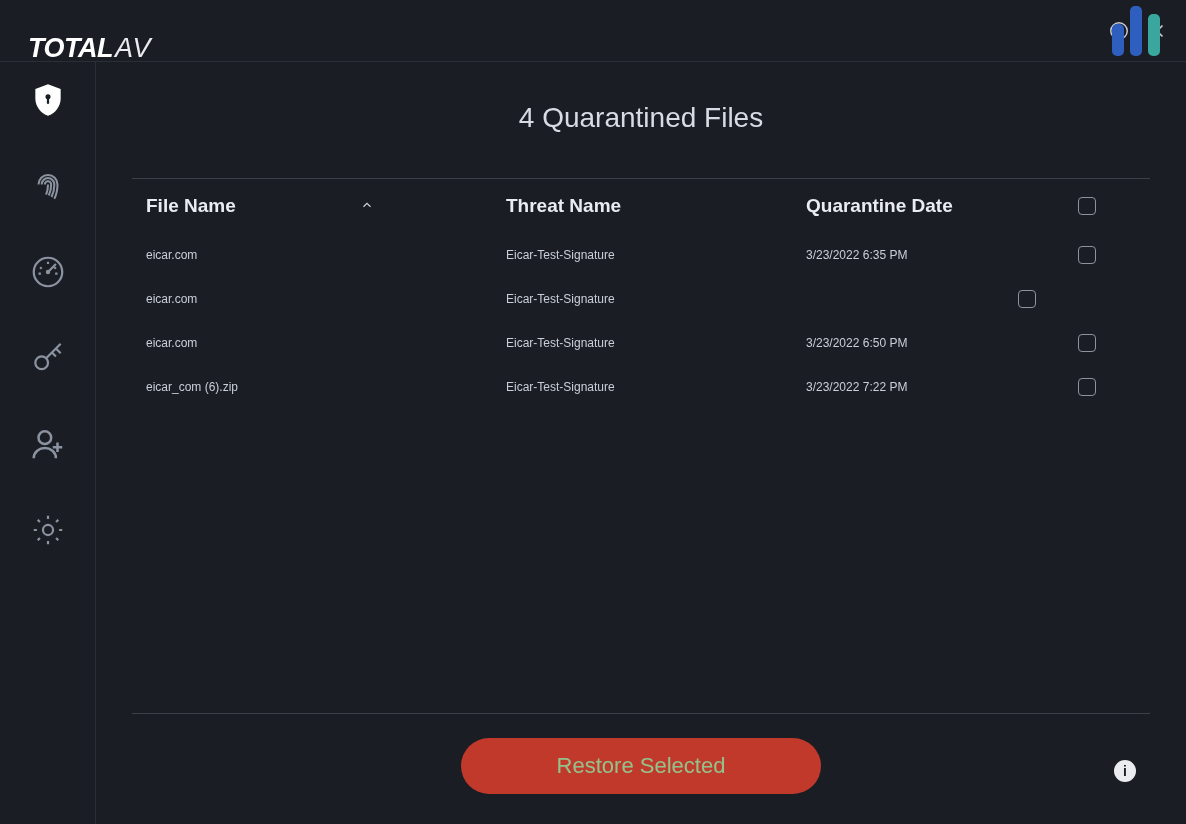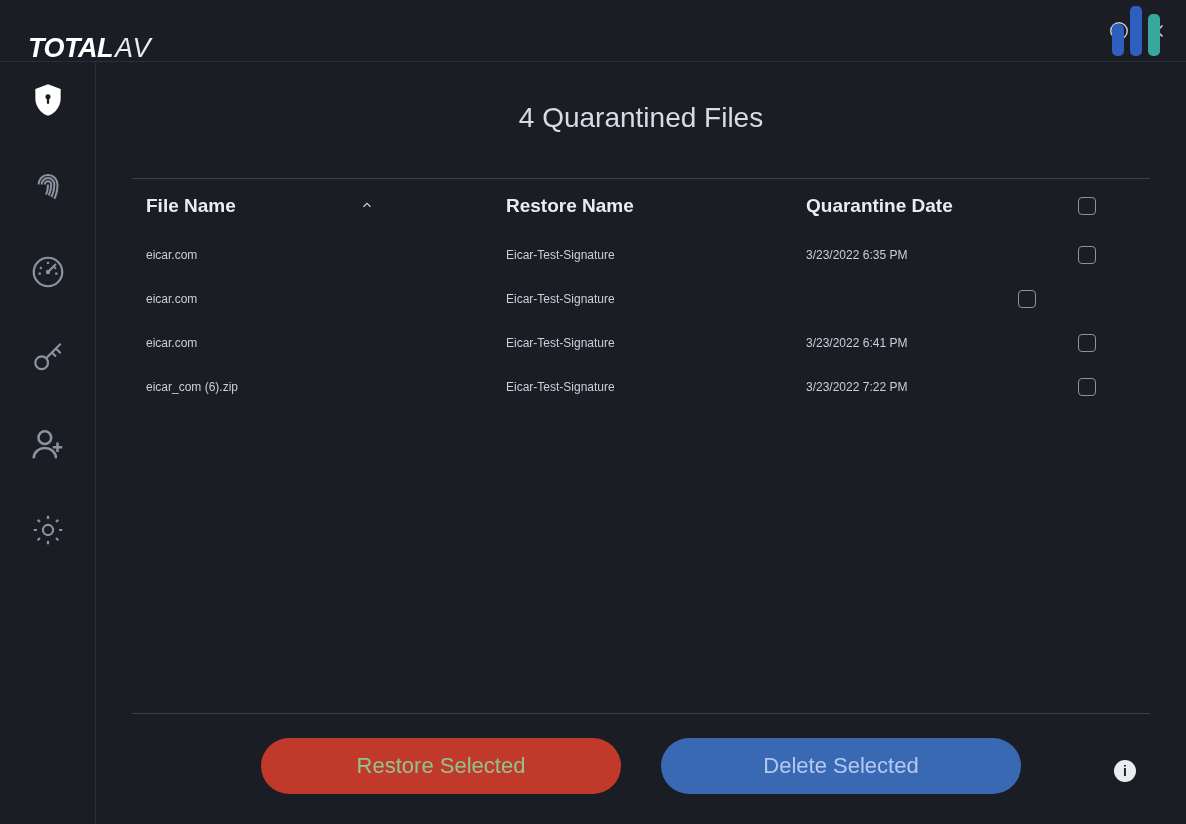--- a/index.html
+++ b/index.html
@@ -206,21 +206,21 @@
     <div class="table">
       <div class="table-header">
         <div class="th-filename">
           <span>File Name</span>
           <span class="sort-caret">
             <svg width="14" height="14" viewBox="0 0 24 24" fill="none" stroke="currentColor" stroke-width="2">
                 <path d="M6 15l6-6 6 6"></path>
               </svg>
           </span>
         </div>
-        <div>Restore Name</div>
+        <div>Threat Name</div>
         <div>Quarantine Date</div>
         <div class="th-check">
           <div class="checkbox"></div>
         </div>
       </div>
 
       <div class="table-row">
         <div>eicar.com</div>
         <div>Eicar-Test-Signature</div>
         <div>3/23/2022 6:35 PM</div>
@@ -231,21 +231,21 @@
       <div class="table-row">
         <div>eicar.com</div>
         <div>Eicar-Test-Signature</div>
         <div class="td-check">
             <div class="checkbox"></div>
           </div>
       </div>
       <div class="table-row">
         <div>eicar.com</div>
         <div>Eicar-Test-Signature</div>
-        <div>3/23/2022 6:41 PM</div>
+        <div>3/23/2022 6:50 PM</div>
         <div class="td-check">
             <div class="checkbox"></div>
           </div>
       </div>
       <div class="table-row">
         <div>eicar_com (6).zip</div>
         <div>Eicar-Test-Signature</div>
         <div>3/23/2022 7:22 PM</div>
         <div class="td-check">
             <div class="checkbox"></div>
@@ -253,19 +253,16 @@
       </div>
     </div>
 
     <div class="spacer"></div>
     <hr class="rule">
 
     <div class="footer">
       <button class="btn btn-restore">
         <span>Restore Selected</span>
       </button>
-      <button class="btn btn-delete">
-        <span>Delete Selected</span>
-      </button>
       <div class="info-dot">i</div>
     </div>
   </div>
 </div>
 
 </body></html>

